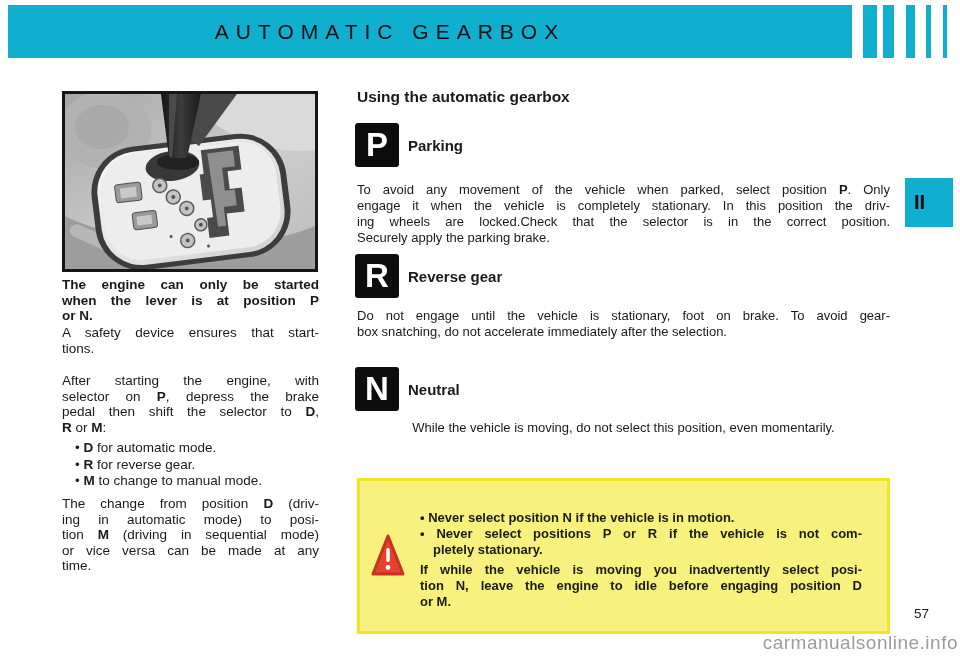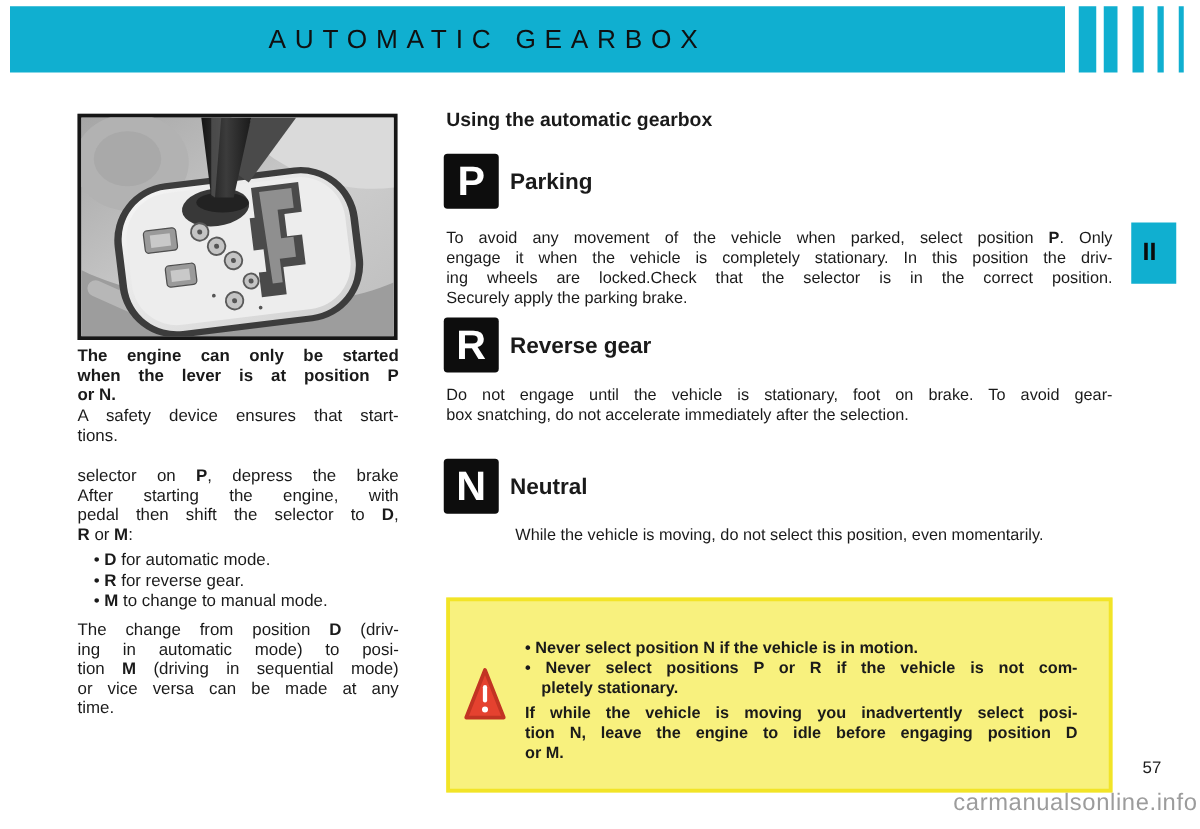--- a/index.html
+++ b/index.html
@@ -7,21 +7,21 @@
         color:#1a1a1a;font-family:"Liberation Sans",sans-serif;}
   .abs{position:absolute;}
 
   
   #header-bar{left:8px;top:5px;width:844px;height:53px;background:#10AFD0;}
   #header-title{left:0;top:5px;width:780px;height:53px;line-height:53px;text-align:center;
         font-size:21px;letter-spacing:7px;color:#101010;}
   .stripe{top:5px;height:53px;background:#10AFD0;}
 
   
-  #side-tab{left:905px;top:178px;width:36px;height:49px;background:#10AFD0;
+  #side-tab{left:905px;top:178px;width:48px;height:49px;background:#10AFD0;
         font-weight:bold;font-size:20px;color:#06323c;line-height:49px;padding-left:9px;
         box-sizing:border-box;color:#0b0b0b;}
 
   
   #gear-image-frame{left:62px;top:91px;width:256px;height:181px;border:3px solid #161616;
         box-sizing:border-box;background:#b5b5b5;}
   #gear-image-frame svg{display:block;width:250px;height:175px;}
 
   
   .para{line-height:15.5px;font-size:13.5px;}
@@ -31,21 +31,21 @@
   .jl{text-align:justify;text-align-last:justify;white-space:normal;}
   .ind{padding-left:13px;}
   .b{font-weight:bold;}
   .allbold{font-weight:bold;}
 
   
   #using-heading{left:357px;top:88px;font-size:15.5px;font-weight:bold;}
   .section-row{display:flex;align-items:center;left:355px;}
   .gear-icon{width:44px;height:44px;background:#0d0d0d;border-radius:3px;color:#ffffff;
         font-weight:bold;font-size:33px;line-height:44px;text-align:center;flex:0 0 44px;}
-  .section-title{margin-left:9px;font-size:18px;font-weight:bold;}
+  .section-title{margin-left:9px;font-size:15px;font-weight:bold;}
 
   
   #warning-box{left:357px;top:478px;width:533px;height:156px;background:#F8F17E;
         border:3px solid #F2E427;box-sizing:border-box;}
   #warning-text{left:420px;top:510px;width:442px;font-size:13px;line-height:16.2px;font-weight:bold;}
   .wnote{margin-top:3px;}
 
   
   #page-number{left:914px;top:606px;font-size:13.5px;color:#1c1c1c;}
   #watermark{right:2px;top:632px;font-size:19px;color:#9c9c9c;letter-spacing:0.5px;}
@@ -129,22 +129,22 @@
   <div class="abs para leftp allbold" style="top:277px;">
       <div class="tl jl"><span>The engine can only be started</span></div>
       <div class="tl jl"><span>when the lever is at position P</span></div>
       <div class="tl"><span>or N.</span></div>
     </div>
   <div class="abs para leftp" style="top:325px;">
       <div class="tl jl"><span>A safety device ensures that start-</span></div>
       <div class="tl"><span>tions.</span></div>
     </div>
   <div class="abs para leftp" style="top:373px;">
+      <div class="tl jl"><span>After starting the engine, with</span></div>
       <div class="tl jl"><span>selector on </span><span class="b">P</span><span>, depress the brake</span></div>
-      <div class="tl jl"><span>After starting the engine, with</span></div>
       <div class="tl jl"><span>pedal then shift the selector to </span><span class="b">D</span><span>,</span></div>
       <div class="tl"><span class="b">R</span><span> or </span><span class="b">M</span><span>:</span></div>
     </div>
   <div class="abs para leftp" style="top:440px;line-height:16.5px;">
       <div class="tl ind"><span>• </span><span class="b">D</span><span> for automatic mode.</span></div>
     </div>
   <div class="abs para leftp" style="top:456.5px;line-height:16.5px;">
       <div class="tl ind"><span>• </span><span class="b">R</span><span> for reverse gear.</span></div>
     </div>
   <div class="abs para leftp" style="top:473px;line-height:16.5px;">

